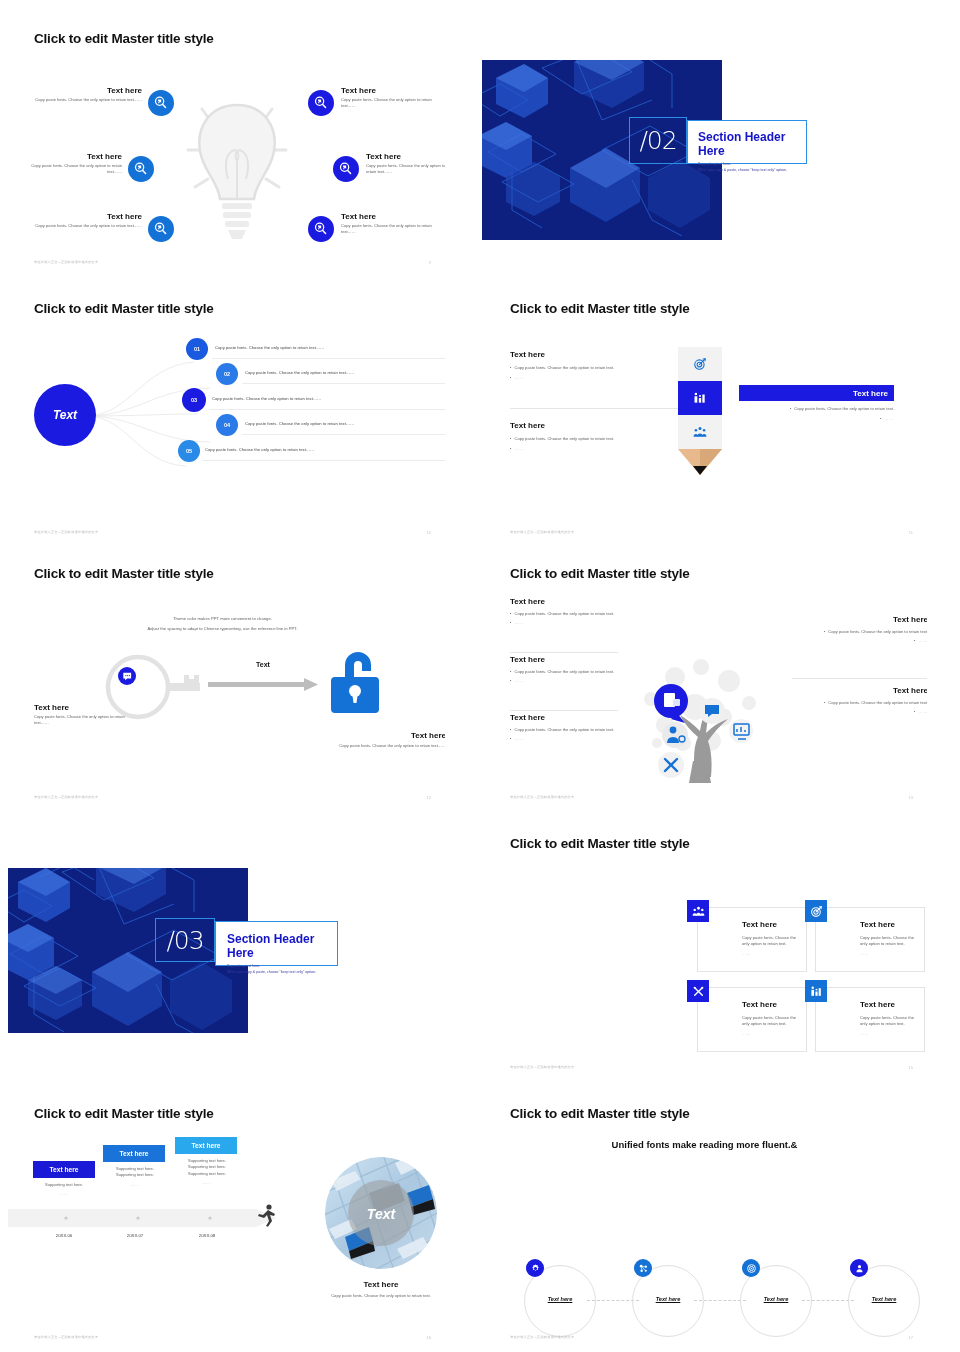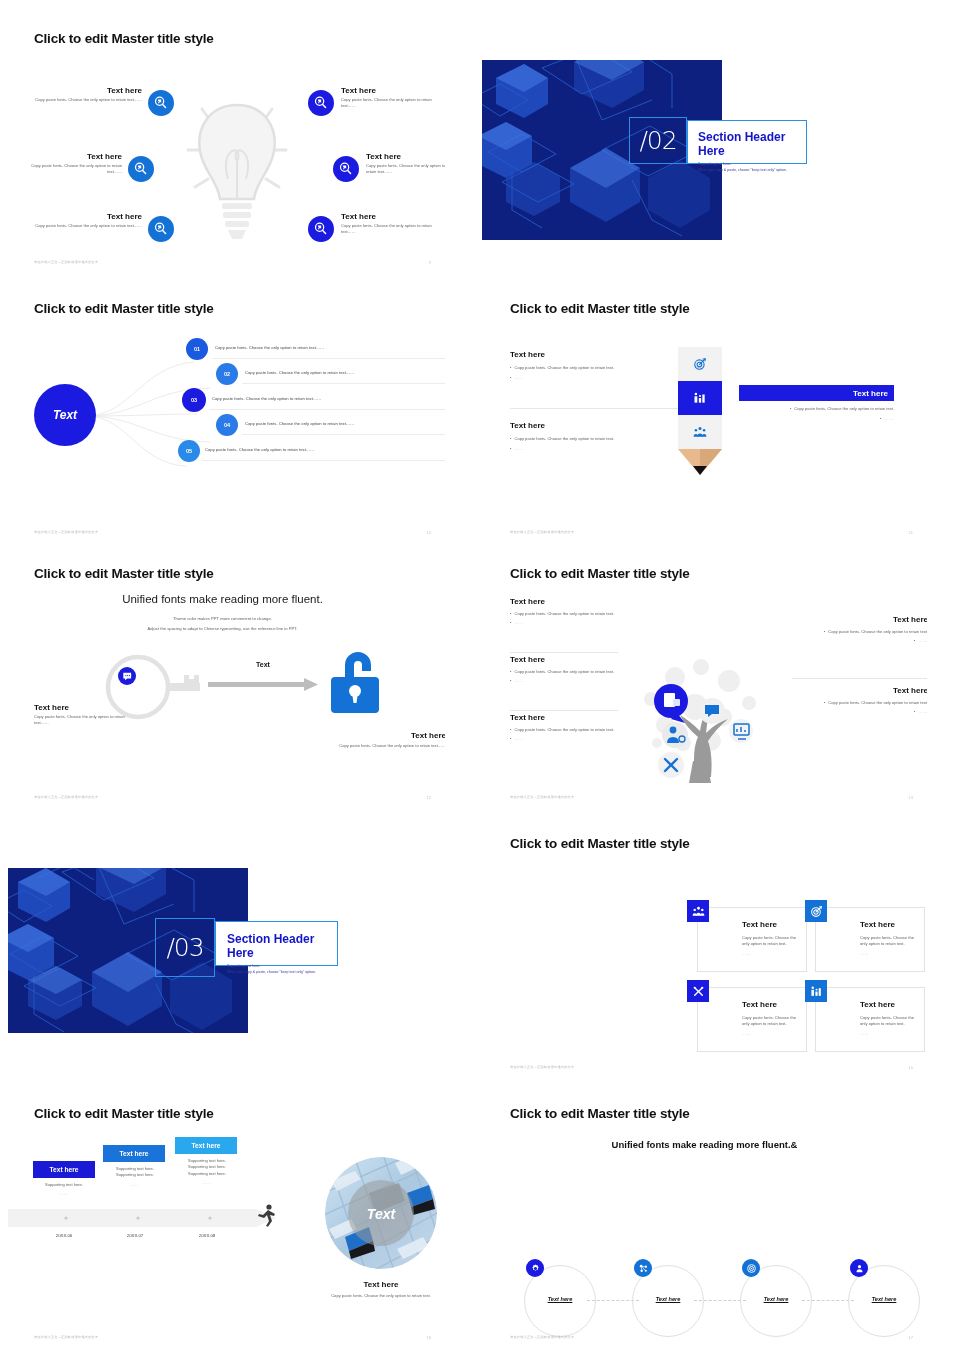--- a/index.html
+++ b/index.html
@@ -344,21 +344,20 @@
         <span class="body-xs ellipsis">……</span>
       </div>
     </div>
 
     <div class="footer-note" style="left:28px;">请在此输入正文—正副标题居中格式的文本</div>
     <div class="page-num">11</div>
   </div>
 
   <div class="slide" style="left:0px; top:555px;">
     <div class="s-title" style="left:34px; top:11px;">Click to edit Master title style</div>
-    <div class="headline" style="left:0; top:38px; width:445px; text-align:center;">Unified fonts make reading more fluent.</div>
     <div class="subline" style="left:0; top:60px; width:445px;">Theme color makes PPT more convenient to change.</div>
     <div class="subline" style="left:0; top:70px; width:445px;">Adjust the spacing to adapt to Chinese typesetting, use the reference line in PPT.</div>
 
     <svg style="position:absolute; left:100px; top:92px;" width="110" height="80">
       <circle cx="38" cy="40" r="30" fill="none" stroke="#e2e2e2" stroke-width="4.5"></circle>
       <rect x="66" y="36" width="34" height="8" fill="#e2e2e2"></rect>
       <path d="M84 36 v-8 h5 v4 h5 v-4 h5 v8 z" fill="#e2e2e2"></path>
     </svg>
     <div class="icon-circ" style="left:118px; top:112px; width:18px; height:18px; background:#1a1ae0;">
       <svg viewBox="0 0 24 24" width="10" height="10">
@@ -533,21 +532,21 @@
         <g fill="#4f86ee" opacity="0.45">
           <path d="M10 14 L38 0 L62 14 L38 28 Z"></path>
           <path d="M-8 70 L20 56 L46 70 L20 84 Z"></path>
           <path d="M84 104 L120 84 L154 104 L120 124 Z"></path>
           <path d="M88 -2 L126 -20 L158 -2 L126 16 Z"></path>
           <path d="M20 112 L48 98 L74 112 L48 126 Z"></path>
         </g>
       </svg>
     </div>
 
-    <div class="sec-numbox" style="left:155px; top:58px; width:60px; height:59px;">
+    <div class="sec-numbox" style="left:155px; top:58px; width:60px; height:44px;">
       <span class="sec-num">/03</span>
     </div>
     <div class="sec-card" style="left:215px; top:61px; width:123px; height:45px; padding:10px 8px 0 11px;">
       <div class="sec-h">Section Header Here</div>
       <div class="sec-sub">Supporting text here.</div>
       <div class="sec-sub" style="margin-top:0;">When you copy &amp; paste, choose "keep text only" option.</div>
     </div>
   </div>
 
   <div class="slide" style="left:482px; top:825px;">

